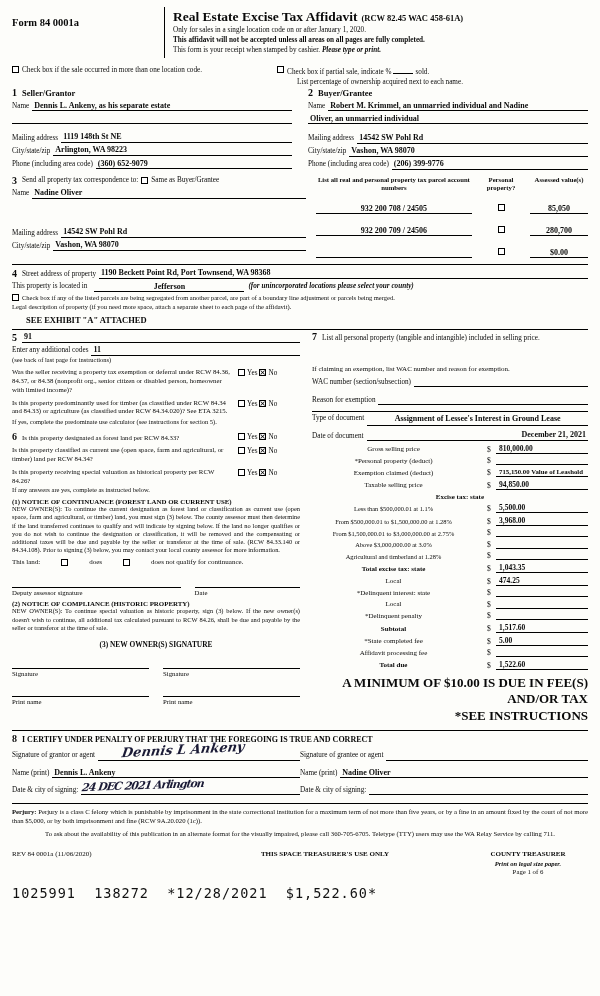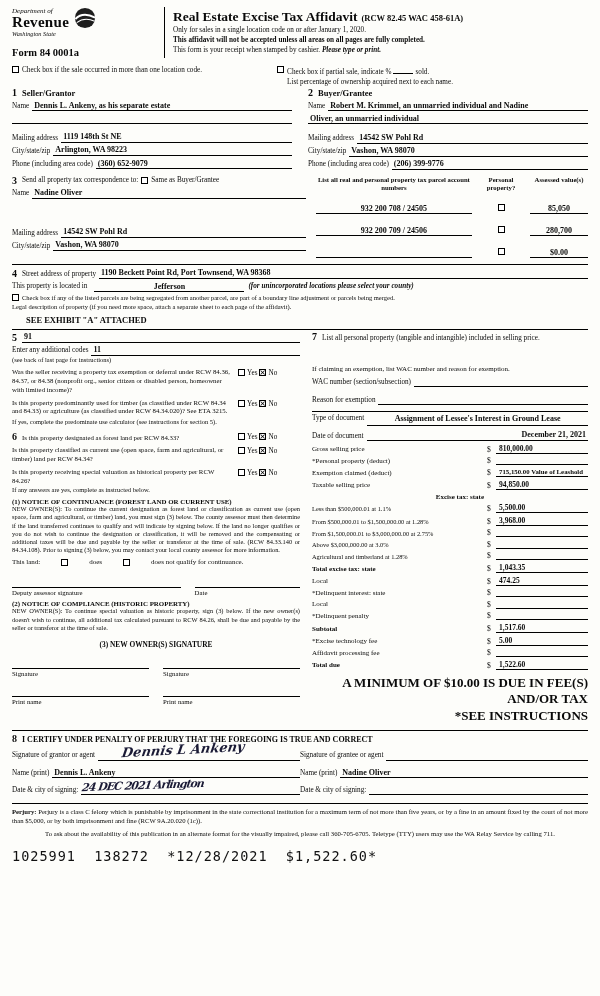--- a/index.html
+++ b/index.html
@@ -24,21 +24,21 @@
 .formnum{font-weight:bold;font-size:10.5px;margin-top:10px}
 .hright{flex:1;border-left:1.5px solid #000;padding-left:8px;padding-bottom:3px}
 .title{font-size:13.5px;font-weight:bold}
 .title-rcw{font-size:8.5px;font-weight:bold}
 .hnote{font-size:7.2px;line-height:1.4}
 
 .topchecks{display:flex;gap:6px;margin:5px 0 2px;padding-top:3px;font-size:7.2px}
 .tc{display:flex;align-items:flex-start;gap:3px;flex:1}
 .tcr{flex:1.2}
 .pctline{display:inline-block;width:20px;border-bottom:1px solid #000;height:8px;margin:0 2px}
-.listpct{font-size:7.2px;margin-top:2px;}
+.listpct{font-size:7.2px;margin-top:2px;margin-left:10px}
 
 .twocol{display:flex;gap:16px;margin-top:2px}
 .col{flex:1}
 .sechead{display:flex;align-items:baseline}
 .sechd{font-weight:bold;font-size:8.5px}
 .gap6{height:6px}
 
 .s3wrap{display:flex;gap:10px;margin-top:6px}
 .s3left{width:51%}
 .s3right{flex:1}
@@ -63,21 +63,21 @@
 .ntitle{font-weight:bold;font-size:6.9px;margin-top:4px}
 .npara{font-size:6.4px;line-height:1.28;text-align:justify}
 .landline{display:flex;align-items:center;gap:21px;font-size:7px;margin-top:4px}
 .sigpair{display:flex;gap:14px;margin-top:12px}
 .sigcell{flex:1}
 .sline{border-bottom:1px solid #000;height:10px}
 .slab{font-size:6.8px;margin-top:1px}
 .owntitle{font-weight:bold;font-size:7.4px;text-align:center;margin-top:8px}
 
 .taxrow{display:flex;align-items:flex-end;margin-top:2.6px;font-size:7px;line-height:1.2}
-.tl{flex:1;text-align:left;padding-right:12px}
+.tl{flex:1;text-align:center;padding-right:12px}
 .tl.sm{font-size:6.4px}
 .dol{width:9px;font-size:7.5px}
 .tv{width:92px;border-bottom:1px solid #000;font-weight:bold;font-size:7.5px;padding-left:3px;min-height:9px}
 .excisehead{text-align:right;font-size:7px;font-weight:bold;margin-top:3px;padding-right:104px}
 .docbox{border-top:1px solid #000;margin-top:6px;padding-top:2px}
 .docline{display:flex;align-items:flex-start}
 .doctype{flex:1;border-bottom:1px solid #000;font-weight:bold;font-size:8px;text-align:center;line-height:1.25;padding-bottom:1px}
 .minnote{font-weight:bold;font-size:13px;text-align:right;margin-top:5px}
 
 .sec8{border-top:1px solid #000;margin-top:6px;padding-top:3px}
@@ -96,32 +96,20 @@
 .fpage{font-size:6.8px;margin-top:1px}
 .stamp{font-family:"DejaVu Sans Mono",monospace;font-size:13.5px;letter-spacing:1px;margin-top:10px;white-space:pre;color:#111}
 </style>
 </head>
 <body>
 
 <div class="page">
 
   <div class="header">
     <div class="hleft">
-      <div class="logo-row">
-        <div>
-          <div class="dept">Department of</div>
-          <div class="rev">Revenue</div>
-          <div class="wastate">Washington State</div>
-        </div>
-        <svg class="logo" viewBox="0 0 24 24">
-          <circle cx="12" cy="12" r="11" fill="#1d1d1d"></circle>
-          <path d="M1.5 13 C 7 7.5, 15 7.5, 23 11.5" stroke="#fff" stroke-width="2.2" fill="none"></path>
-          <path d="M3 17 C 9 12.5, 16 12.5, 22.5 15.5" stroke="#fff" stroke-width="1.2" fill="none"></path>
-        </svg>
-      </div>
       <div class="formnum">Form 84 0001a</div>
     </div>
     <div class="hright">
       <div>
         <span class="title">Real Estate Excise Tax Affidavit</span>
         <span class="title-rcw">(RCW 82.45 WAC 458-61A)</span>
       </div>
       <div class="hnote">Only for sales in a single location code on or after January 1, 2020.</div>
       <div class="hnote b">This affidavit will not be accepted unless all areas on all pages are fully completed.</div>
       <div class="hnote">
@@ -478,21 +466,21 @@
           <span class="tl">*Delinquent penalty</span>
           <span class="dol">$</span>
           <span class="tv"></span>
         </div>
       <div class="taxrow">
           <span class="tl b">Subtotal</span>
           <span class="dol">$</span>
           <span class="tv">1,517.60</span>
         </div>
       <div class="taxrow">
-          <span class="tl">*Excise technology fee</span>
+          <span class="tl">*State completed fee</span>
           <span class="dol">$</span>
           <span class="tv">5.00</span>
         </div>
       <div class="taxrow">
           <span class="tl">Affidavit processing fee</span>
           <span class="dol">$</span>
           <span class="tv"></span>
         </div>
       <div class="taxrow">
           <span class="tl b">Total due</span>
@@ -543,15 +531,24 @@
       </div>
     </div>
   </div>
 
   <div class="perjury">
     <span class="b">Perjury:</span>
     <span>Perjury is a class C felony which is punishable by imprisonment in the state correctional institution for a maximum term of not more than five years, or by a fine in an amount fixed by the court of not more than $5,000, or by both imprisonment and fine (RCW 9A.20.020 (1c)).</span>
   </div>
   <div class="alt">To ask about the availability of this publication in an alternate format for the visually impaired, please call 360-705-6705. Teletype (TTY) users may use the WA Relay Service by calling 711.</div>
 
+  <div class="footer">
+    <div class="f1">REV 84 0001a (11/06/2020)</div>
+    <div class="f2">THIS SPACE TREASURER'S USE ONLY</div>
+    <div class="f3">
+      <div class="b">COUNTY TREASURER</div>
+      <div class="fnote">Print on legal size paper.</div>
+      <div class="fpage">Page 1 of 6</div>
+    </div>
+  </div>
   <div class="stamp">1025991  138272  *12/28/2021  $1,522.60*</div>
 
 </div>
 
 </body></html>

